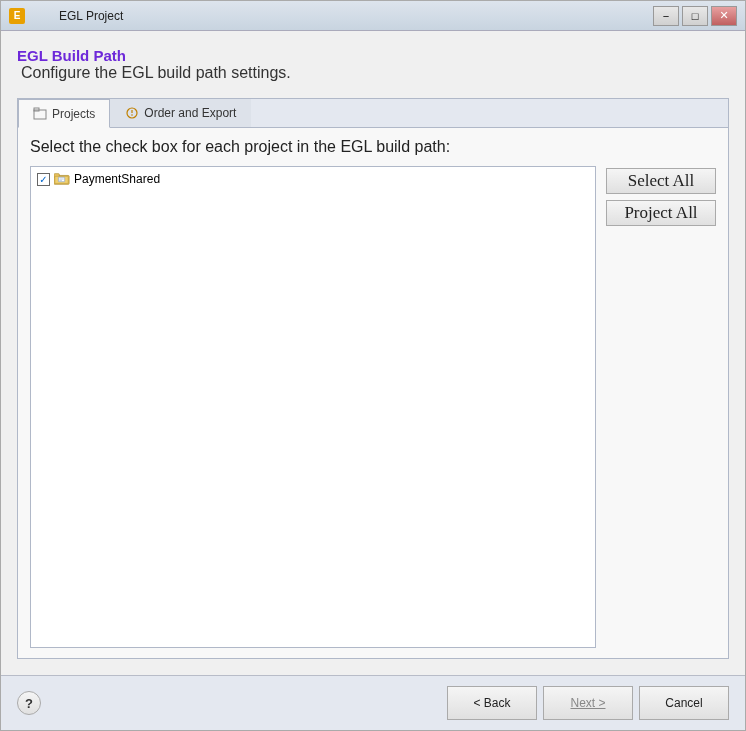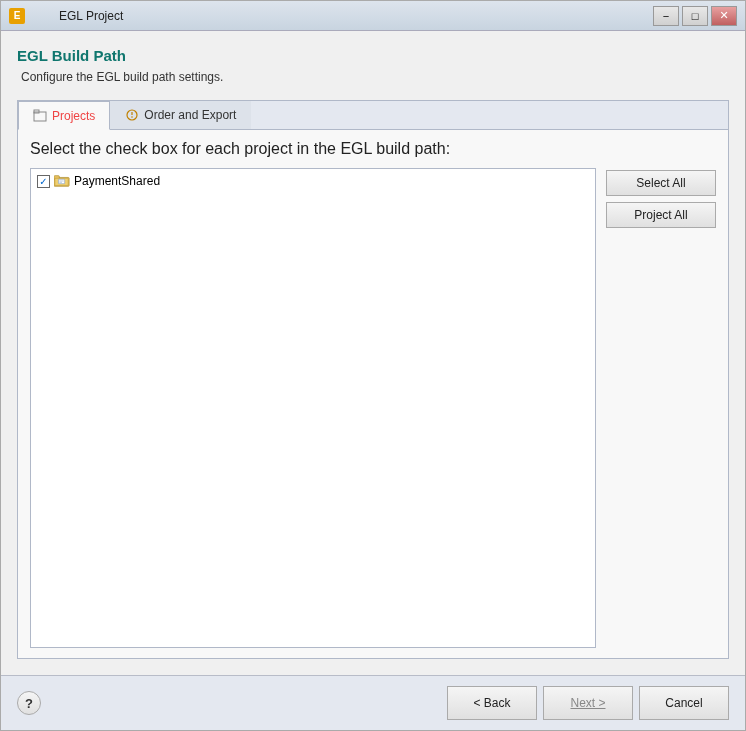--- a/index.html
+++ b/index.html
@@ -78,26 +78,26 @@
       flex: 1;
       display: flex;
       flex-direction: column;
       padding: 16px;
       background: #f0f0f0;
     }
 
     .page-title {
       font-size: 15px;
       font-weight: bold;
-      color: #0f766e;
-      margin-bottom: 6px;
+      color: #6d28d9;
+      margin-bottom: 0;
     }
 
     .page-subtitle {
-      font-size: 12px;
+      font-size: 16px;
       color: #333;
       margin-bottom: 16px;
       padding-left: 4px;
     }
 
     .tab-panel {
       flex: 1;
       border: 1px solid #b0b8c8;
       background: #f8f8f8;
       display: flex;
@@ -118,21 +118,21 @@
       display: flex;
       align-items: center;
       gap: 5px;
     }
 
     .tab.active {
       background: #f8f8f8;
       border: 1px solid #b0b8c8;
       border-bottom: 1px solid #f8f8f8;
       margin-bottom: -1px;
-      color: #ef4444;
+      color: #404040;
     }
 
     .tab.inactive {
       background: #dde2ea;
       color: #333;
     }
 
     .tab-icon-projects {
       width: 14px;
       height: 14px;
@@ -211,26 +211,27 @@
       flex-direction: column;
       gap: 6px;
       padding-top: 2px;
     }
 
     .action-btn {
       width: 110px;
       height: 26px;
       background: linear-gradient(to bottom, #f5f5f5, #e0e0e0);
       border: 1px solid #aaa;
-      font-size: 12px;
+      font-size: 17px;
       cursor: pointer;
       color: #222;
       display: flex;
       align-items: center;
       justify-content: center;
+      font-family: Liberation Serif, serif;
     }
 
     .bottom-bar {
       height: 55px;
       background: #e4e8f0;
       border-top: 1px solid #b8bcc8;
       display: flex;
       align-items: center;
       padding: 0 16px;
       flex-shrink: 0;

